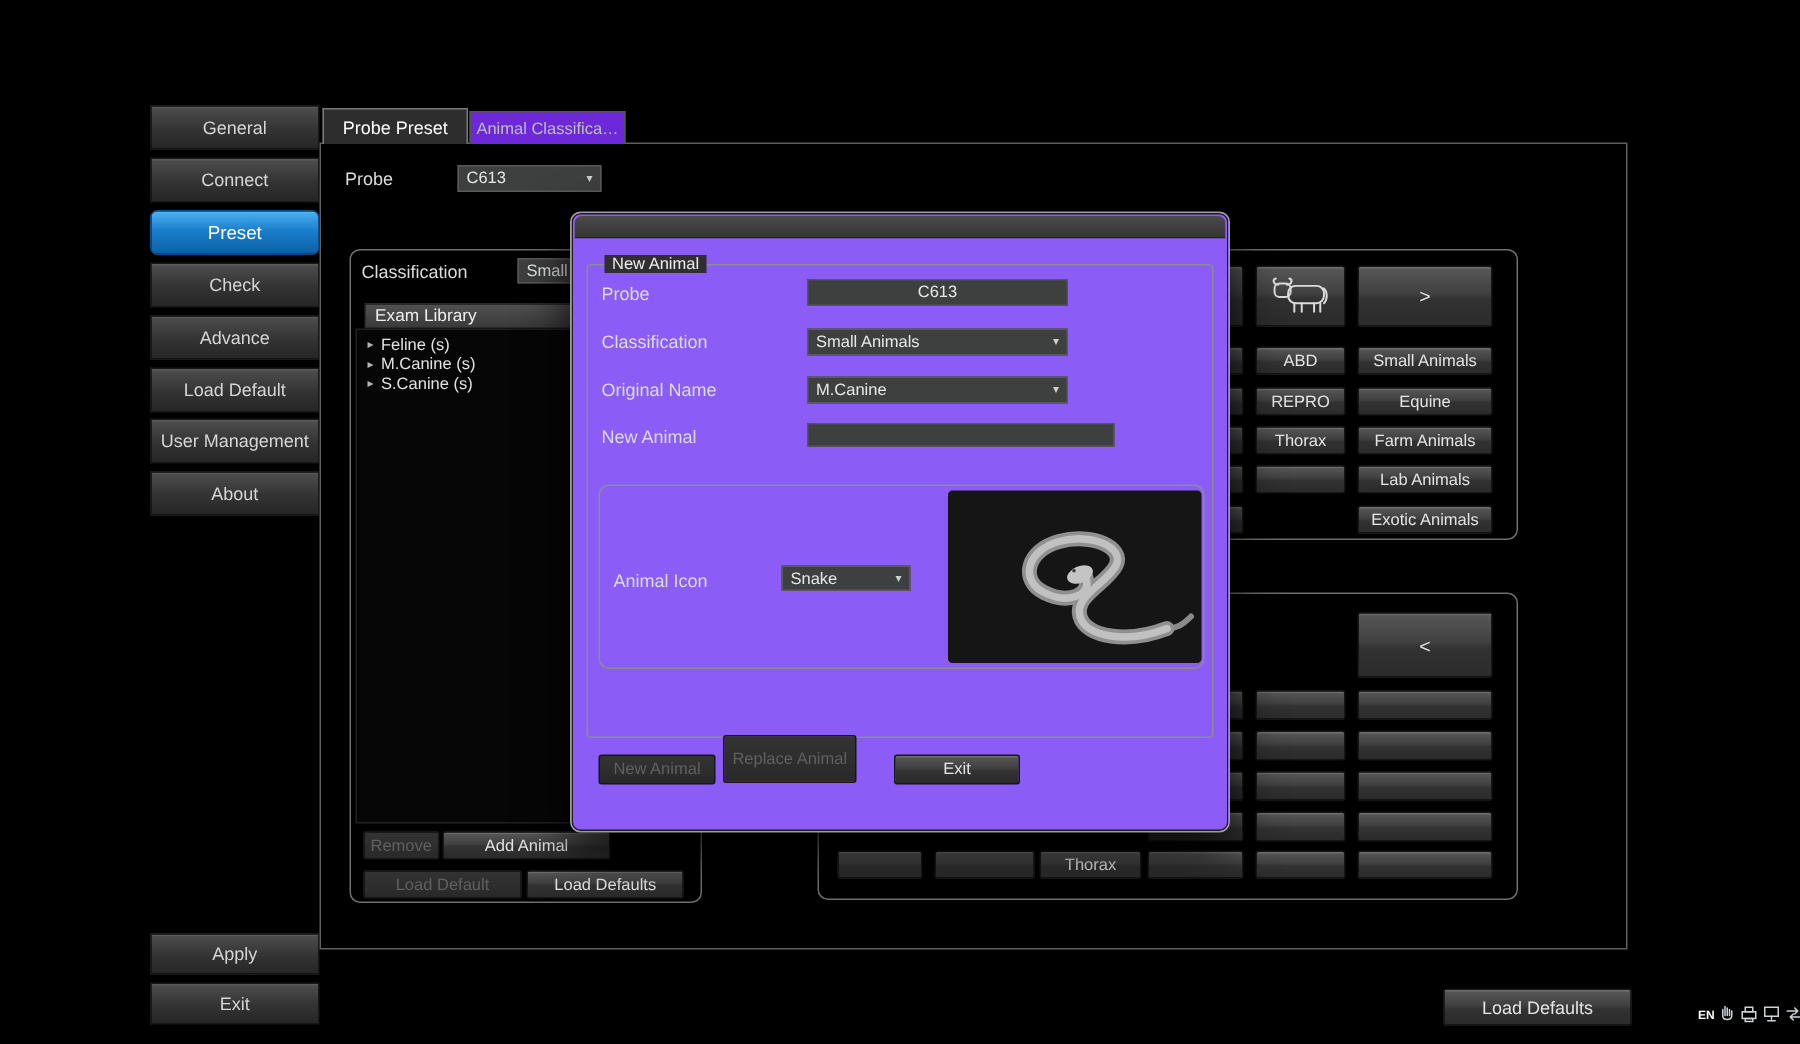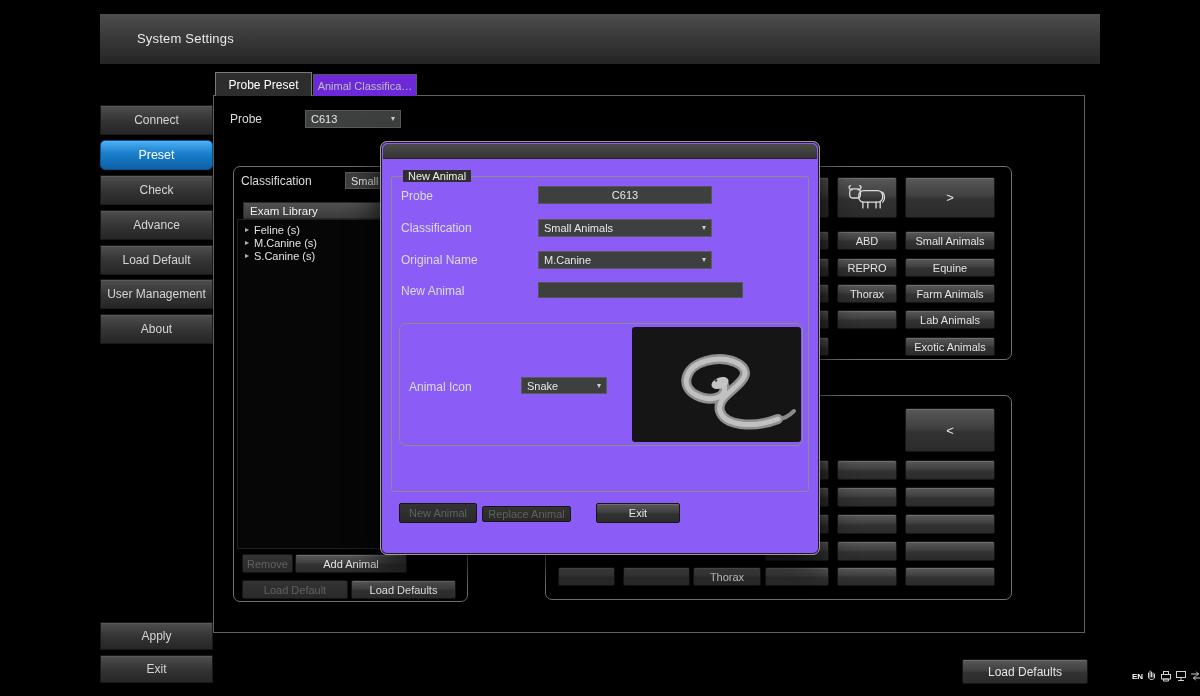--- a/index.html
+++ b/index.html
@@ -47,24 +47,22 @@
     display:flex;align-items:center;justify-content:center}
   .text-input{background:#3e3f3f;border:1px solid #555;color:#e8e8e8;font-size:11px;padding:0 4px;outline:none}
   .imgbox{background:#151515;border-radius:3px;display:flex;align-items:center;justify-content:center;overflow:hidden}
   .status{display:flex;align-items:center;gap:3px}
 </style>
 </head>
 <body>
 
 <div id="root">
 
-  <div class="abs titlebar">
-    <span>System Settings</span>
-  </div>
-
+
+  <div class="abs side-btn" style="top:70px">General</div>
   <div class="abs side-btn" style="top:105px">Connect</div>
   <div class="abs side-btn active" style="top:140px">Preset</div>
   <div class="abs side-btn" style="top:175px">Check</div>
   <div class="abs side-btn" style="top:210px">Advance</div>
   <div class="abs side-btn" style="top:245px">Load Default</div>
   <div class="abs side-btn" style="top:279px">User Management</div>
   <div class="abs side-btn" style="top:314px">About</div>
   <div class="abs side-btn" style="top:622px;height:28px">Apply</div>
   <div class="abs side-btn" style="top:655px;height:28px">Exit</div>
 
@@ -195,21 +193,21 @@
       <svg width="169" height="115" viewBox="0 0 169 115">
         <path d="M162 84 C 156 90, 152 92, 146 92" fill="none" stroke="#8a8a8a" stroke-width="4" stroke-linecap="round"></path>
         <path d="M146 92 C 120 102, 92 98, 88 84 C 84 70, 106 62, 112 50 C 118 38, 96 28, 74 34 C 52 40, 48 60, 64 68 C 80 76, 96 70, 92 58" fill="none" stroke="#909090" stroke-width="10" stroke-linecap="round"></path>
         <path d="M146 92 C 120 102, 92 98, 88 84 C 84 70, 106 62, 112 50 C 118 38, 96 28, 74 34 C 52 40, 48 60, 64 68 C 80 76, 96 70, 92 58" fill="none" stroke="#c6c6c6" stroke-width="5" stroke-linecap="round" opacity="0.9"></path>
         <ellipse cx="88" cy="56" rx="9" ry="5.5" fill="#c4c4c4" transform="rotate(-22 88 56)"></ellipse>
         <circle cx="84" cy="53.5" r="1.2" fill="#3a3a3a"></circle>
       </svg>
     </div>
 
     <div class="abs btn disabled" style="left:18px;top:361px;width:78px;height:20px">New Animal</div>
-    <div class="abs btn disabled" style="left:101px;top:364px;width:89px;height:16px">Replace Animal</div>
+    <div class="abs btn disabled" style="left:101px;top:348px;width:89px;height:32px">Replace Animal</div>
     <div class="abs btn" style="left:215px;top:361px;width:84px;height:20px">Exit</div>
   </div>
 
   <div class="abs btn" style="left:962px;top:659px;width:126px;height:25px;font-size:12px">Load Defaults</div>
 
   <div class="abs status" style="left:1132px;top:670px">
     <span style="font-size:8px;font-weight:bold;color:#fff">EN</span>
     <svg width="11" height="12" viewBox="0 0 11 12">
       <path d="M4 1 v6 M2.5 3 v4 M5.5 2 v5 M7 3 v4 M2.5 7 c0 3.5 6 3.5 6 0 v-3" stroke="#cdd3d6" stroke-width="1" fill="none" stroke-linecap="round"></path>
     </svg>

